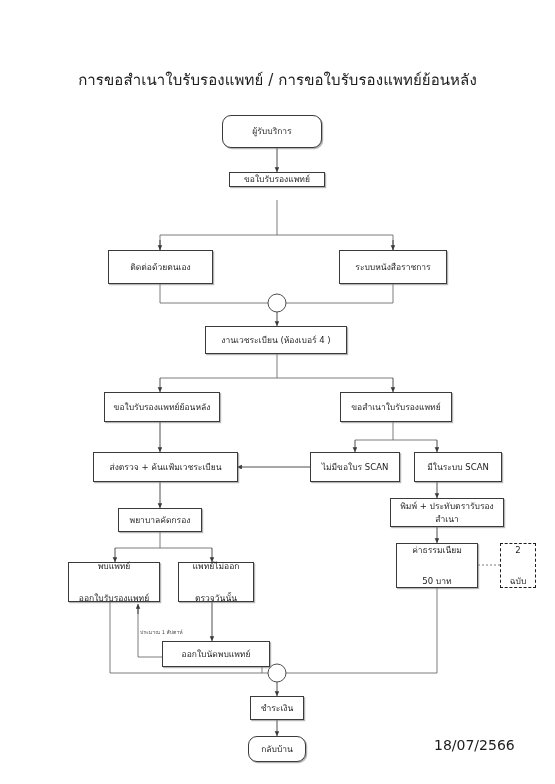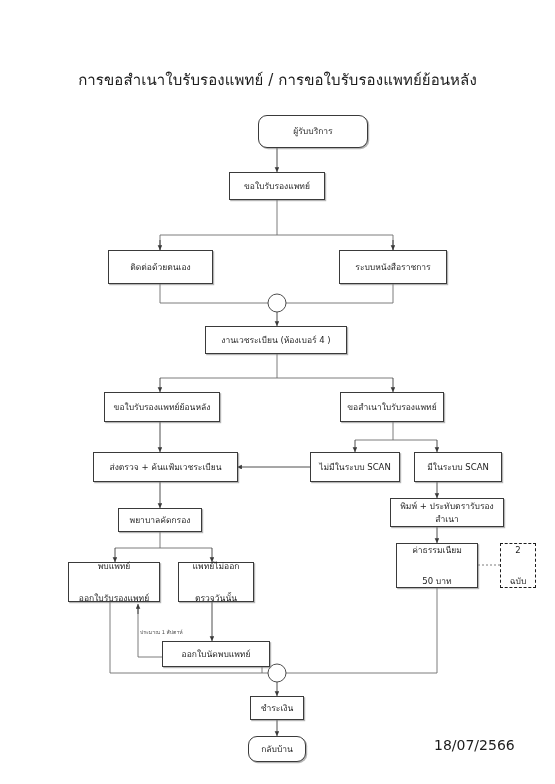--- a/index.html
+++ b/index.html
@@ -139,54 +139,54 @@
       <path d="M437,588 L437,673 L286,673"></path>
 
       <circle cx="277" cy="673" r="9" fill="#ffffff" stroke="#3a3a3a" stroke-width="0.9"></circle>
 
       <path d="M277,682 L277,696" marker-end="url(#arrow)" stroke="#3a3a3a"></path>
 
       <path d="M277,720 L277,736" marker-end="url(#arrow)" stroke="#3a3a3a"></path>
     </g>
   </svg>
 
-  <div class="node rounded" style="left:222px; top:115px; width:110px; height:33px;margin-left:36px;">
+  <div class="node rounded" style="left:222px; top:115px; width:100px; height:33px;">
     <span>ผู้รับบริการ</span>
   </div>
 
-  <div class="node" style="left:229px; top:172px; width:96px; height:28px;">
+  <div class="node" style="left:229px; top:172px; width:96px; height:15px;">
     <span>ขอใบรับรองแพทย์</span>
   </div>
 
   <div class="node" style="left:108px; top:250px; width:105px; height:34px;">
     <span>ติดต่อด้วยตนเอง</span>
   </div>
 
   <div class="node" style="left:339px; top:250px; width:108px; height:34px;">
     <span>ระบบหนังสือราชการ</span>
   </div>
 
   <div class="node" style="left:205px; top:326px; width:142px; height:28px;">
     <span>งานเวชระเบียน (ห้องเบอร์ 4 )</span>
   </div>
 
   <div class="node" style="left:104px; top:392px; width:116px; height:30px;">
     <span>ขอใบรับรองแพทย์ย้อนหลัง</span>
   </div>
 
-  <div class="node" style="left:340px; top:392px; width:104px; height:30px;">
+  <div class="node" style="left:340px; top:392px; width:112px; height:30px;">
     <span>ขอสำเนาใบรับรองแพทย์</span>
   </div>
 
   <div class="node" style="left:93px; top:452px; width:145px; height:30px;">
     <span>ส่งตรวจ + ค้นแฟ้มเวชระเบียน</span>
   </div>
 
   <div class="node" style="left:310px; top:452px; width:90px; height:30px;">
-    <span>ไม่มีในระบบ SCAN</span>
+    <span>ไม่มีขอใบร SCAN</span>
   </div>
 
   <div class="node" style="left:414px; top:452px; width:88px; height:30px;">
     <span>มีในระบบ SCAN</span>
   </div>
 
   <div class="node" style="left:118px; top:508px; width:84px; height:24px;">
     <span>พยาบาลคัดกรอง</span>
   </div>
 

